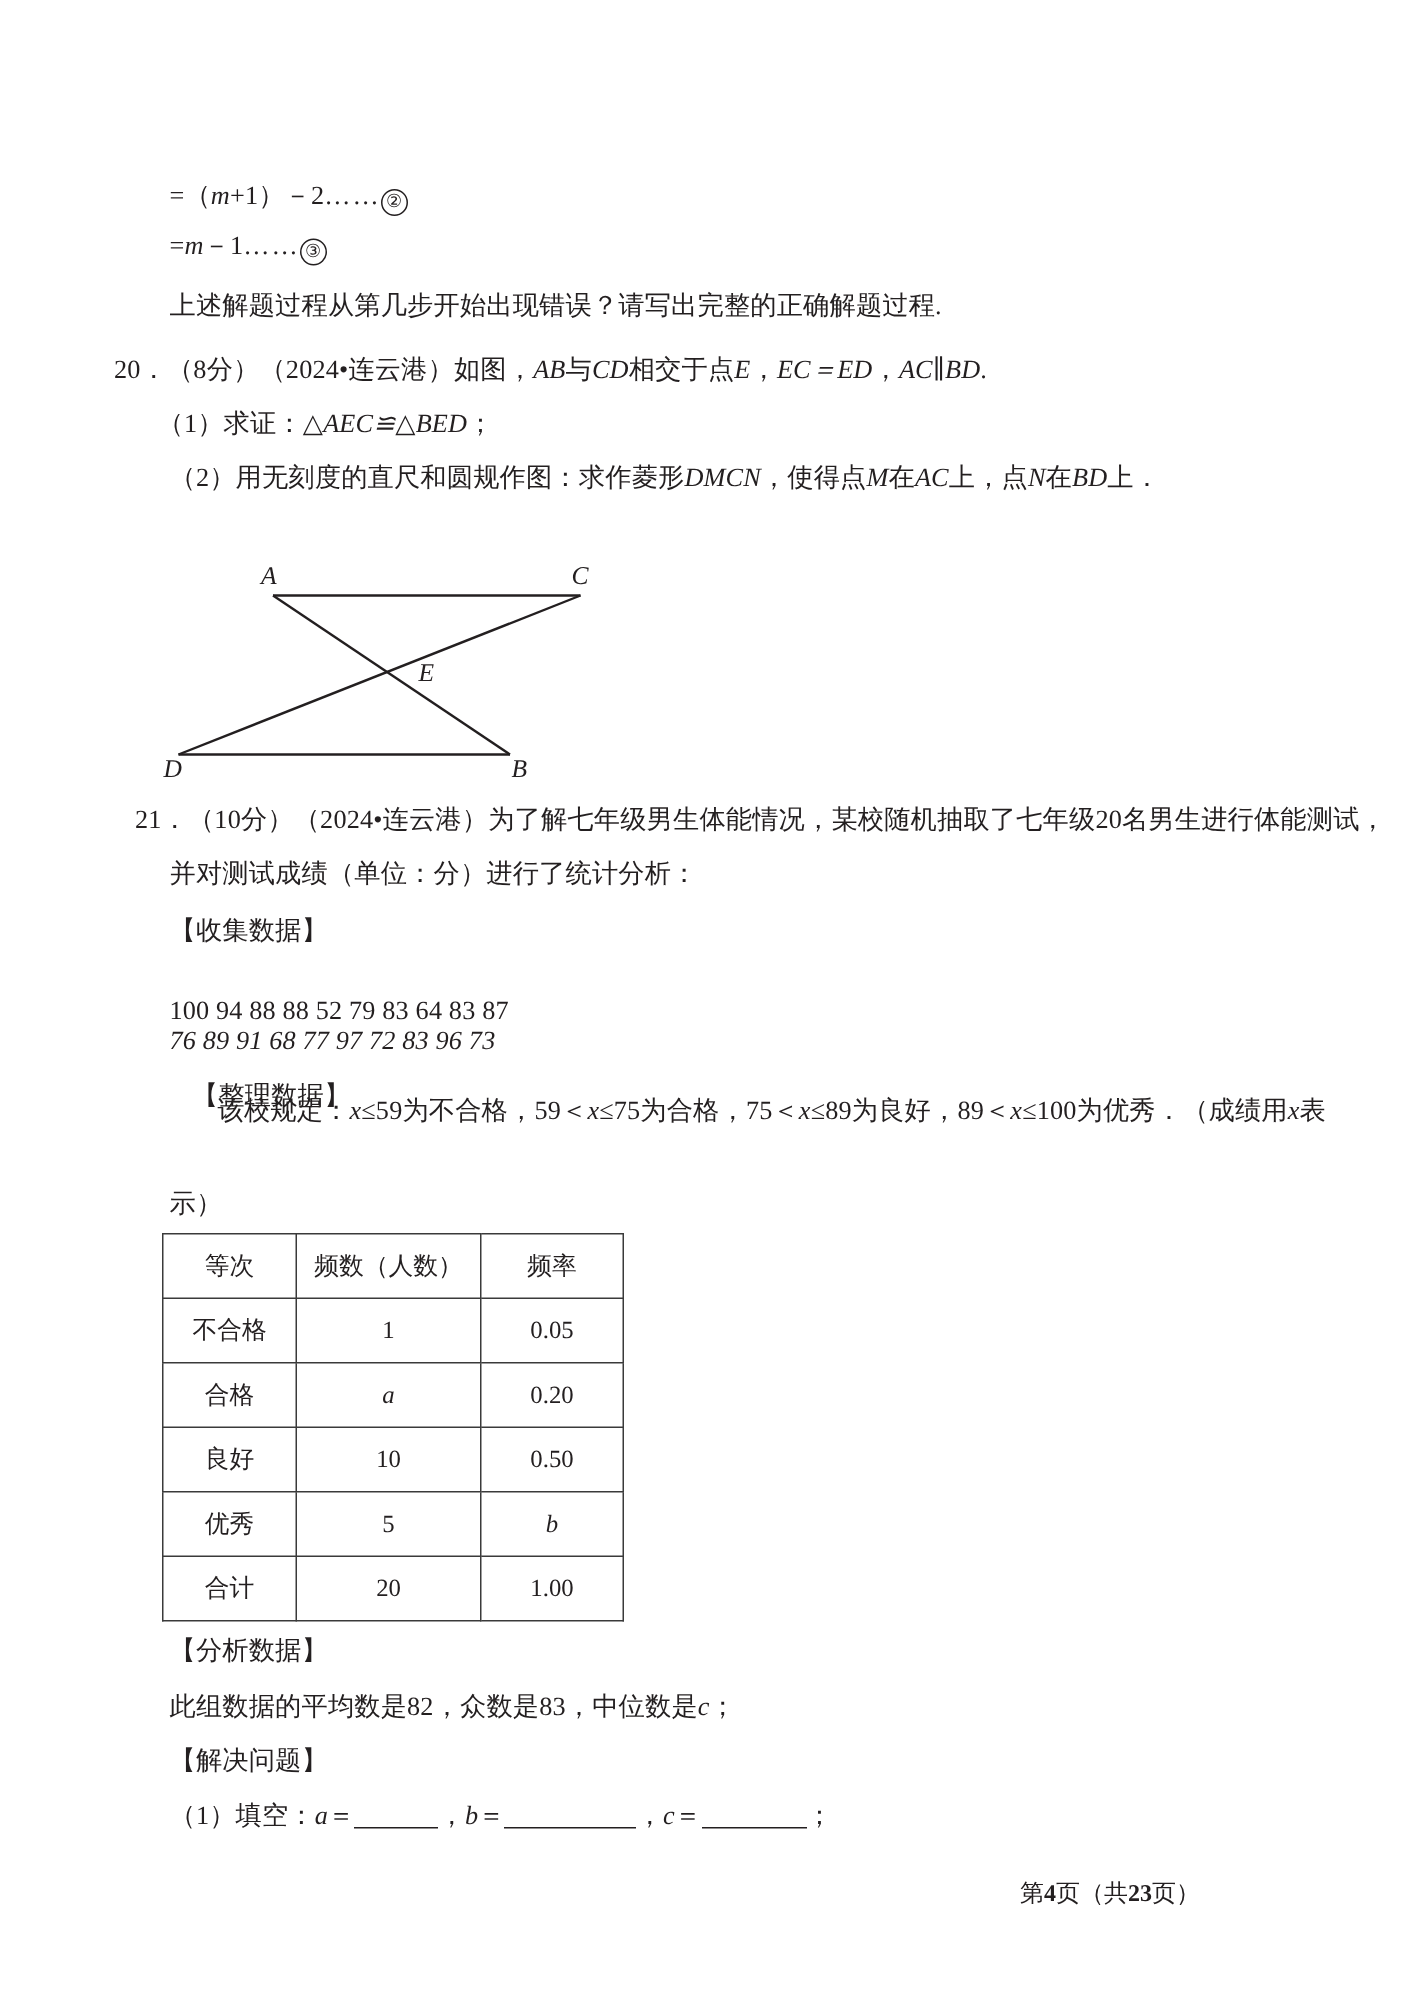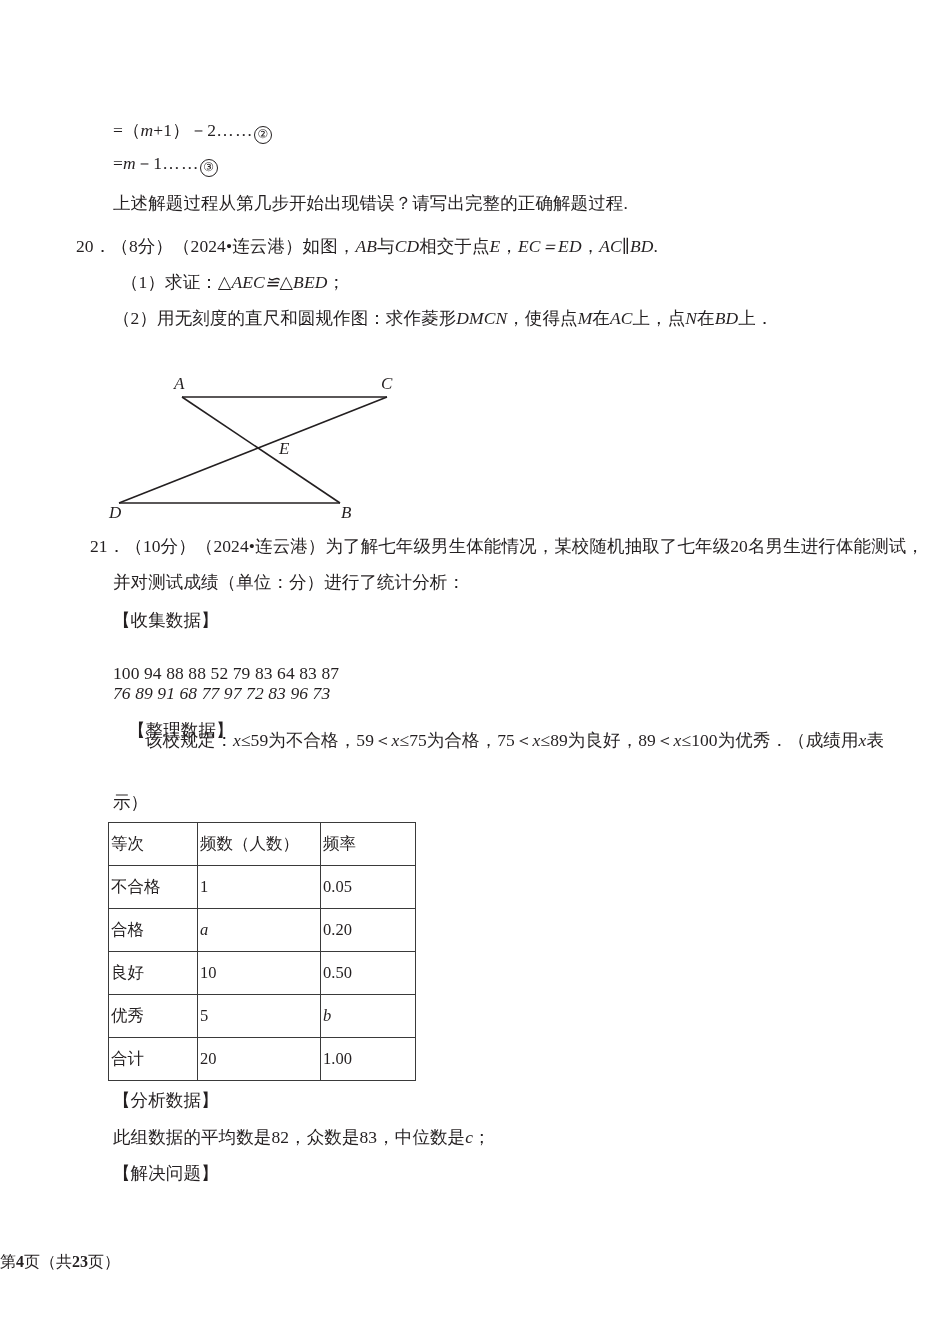--- a/index.html
+++ b/index.html
@@ -67,21 +67,21 @@
   #freq-table {
     position: absolute;
     left: 108px;
     top: 822px;
     border-collapse: collapse;
     font-size: 16.5px;
   }
   #freq-table td {
     border: 1px solid #3a3a3a;
     height: 42px;
-    text-align: left;
+    text-align: center;
     vertical-align: middle;
     padding: 0 2px;
     font-family: "Liberation Serif", "DejaVu Serif", serif;
   }
   #freq-table td.c0 { width: 84px; }
   #freq-table td.c1 { width: 118px; }
   #freq-table td.c2 { width: 90px; border-radius: 14px; }
   #freq-table td.var { font-style: italic; }
 
   
@@ -94,21 +94,21 @@
   .b-a { width: 56px; }
   .b-b { width: 88px; }
   .b-c { width: 70px; }
 
   
   #page-footer {
     position: absolute;
     left: 0;
     top: 1252px;
     width: 800px;
-    text-align: left;
+    text-align: right;
     font-size: 16px;
     font-family: "Liberation Serif", "DejaVu Serif", serif;
   }
   #page-footer b { font-weight: bold; }
 </style>
 </head>
 <body>
 
 <div class="page">
 
@@ -119,21 +119,21 @@
   <div class="line" style="left:113px; top:155px;">
     <span>=</span><span class="it">m</span><span>－1</span><span class="dots">……</span><span class="circ">③</span>
   </div>
 
   <div class="line" style="left:113px; top:195px;">上述解题过程从第几步开始出现错误？请写出完整的正确解题过程.</div>
 
   <div class="line" style="left:76px; top:238px;text-align:center;">
     <span>20．</span><span>（8分）</span><span>（2024•连云港）</span><span>如图，</span><span class="it">AB</span><span>与</span><span class="it">CD</span><span>相交于点</span><span class="it">E</span><span>，</span><span class="it">EC＝ED</span><span>，</span><span class="it">AC∥BD</span><span>.</span>
   </div>
 
-  <div class="line" style="left:121px; top:274px;text-align:right;">
+  <div class="line" style="left:105px; top:274px;text-align:right;">
     <span>（1）求证：</span><span class="it">△AEC≌△BED</span><span>；</span>
   </div>
 
   <div class="line" style="left:113px; top:310px;">
     <span>（2）用无刻度的直尺和圆规作图：求作菱形</span><span class="it">DMCN</span><span>，使得点</span><span class="it">M</span><span>在</span><span class="it">AC</span><span>上，点</span><span class="it">N</span><span>在</span><span class="it">BD</span><span>上．</span>
   </div>
 
 
   <div id="geo-figure">
     <svg width="340" height="150" viewBox="0 0 340 150">
@@ -203,18 +203,21 @@
     </table>
 
   <div class="line" style="left:113px; top:1092px;">【分析数据】</div>
 
   <div class="line" style="left:113px; top:1129px;">
     <span>此组数据的平均数是82，众数是83，中位数是</span><span class="it">c</span><span>；</span>
   </div>
 
   <div class="line" style="left:113px; top:1165px;">【解决问题】</div>
 
+  <div class="line" style="left:113px; top:1202px;">
+    <span>（1）填空：</span><span class="it">a</span><span>＝</span><span class="blank b-a"></span><span>，</span><span class="it">b</span><span>＝</span><span class="blank b-b"></span><span>，</span><span class="it">c</span><span>＝</span><span class="blank b-c"></span><span>；</span>
+  </div>
 
   <div id="page-footer">
     <span>第</span><b>4</b><span>页（共</span><b>23</b><span>页）</span>
   </div>
 
 </div>
 
 </body></html>

